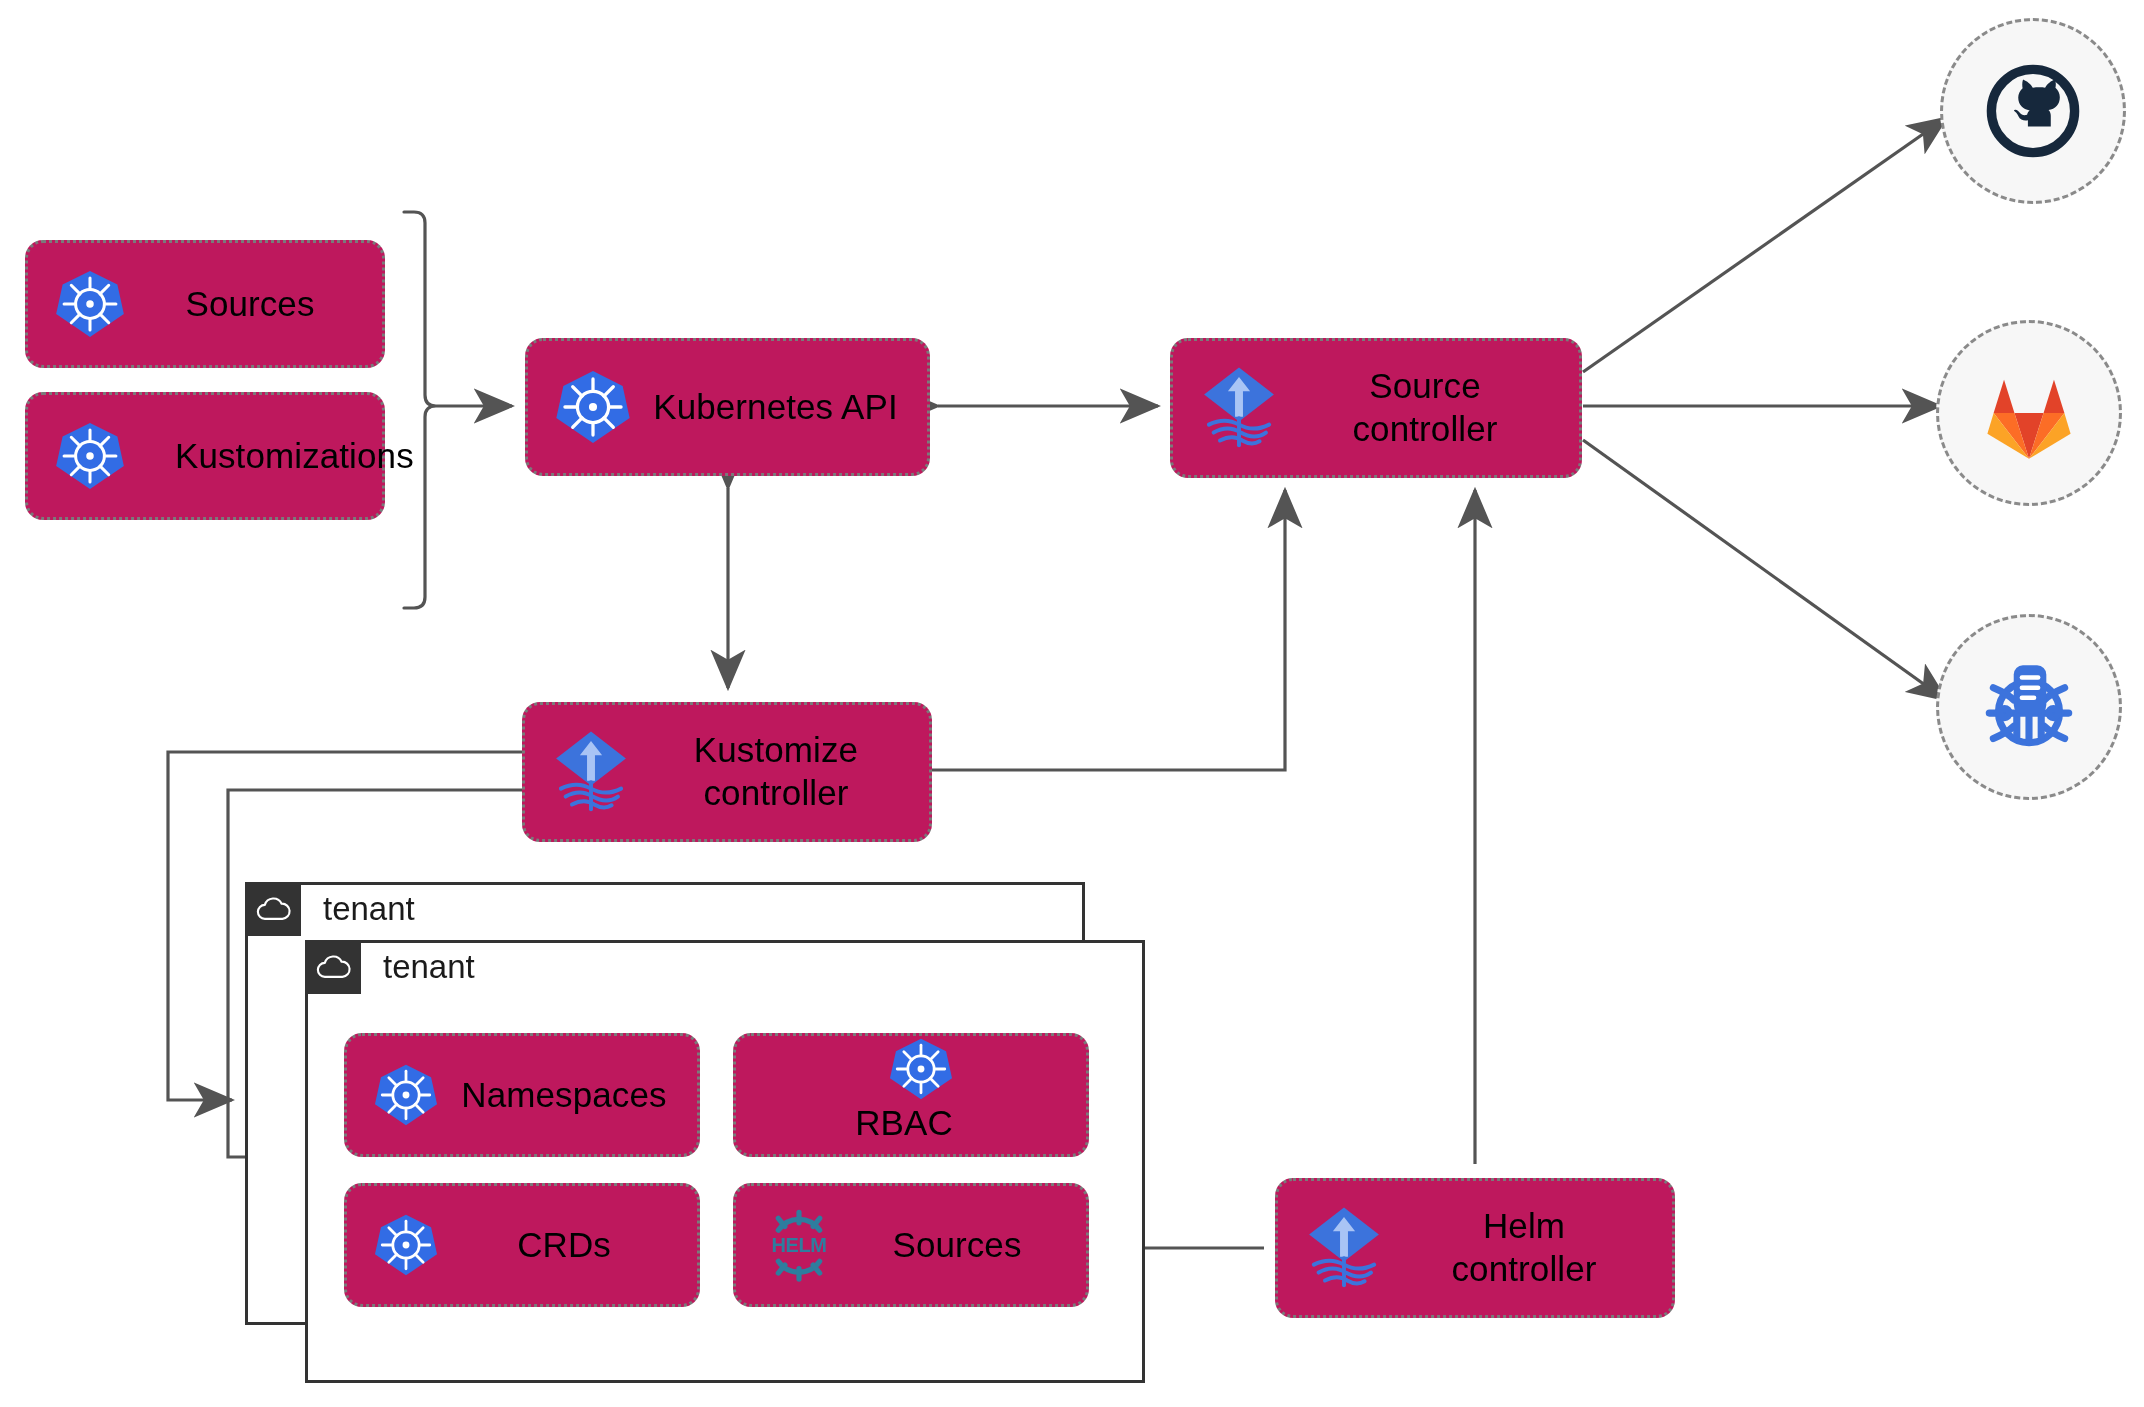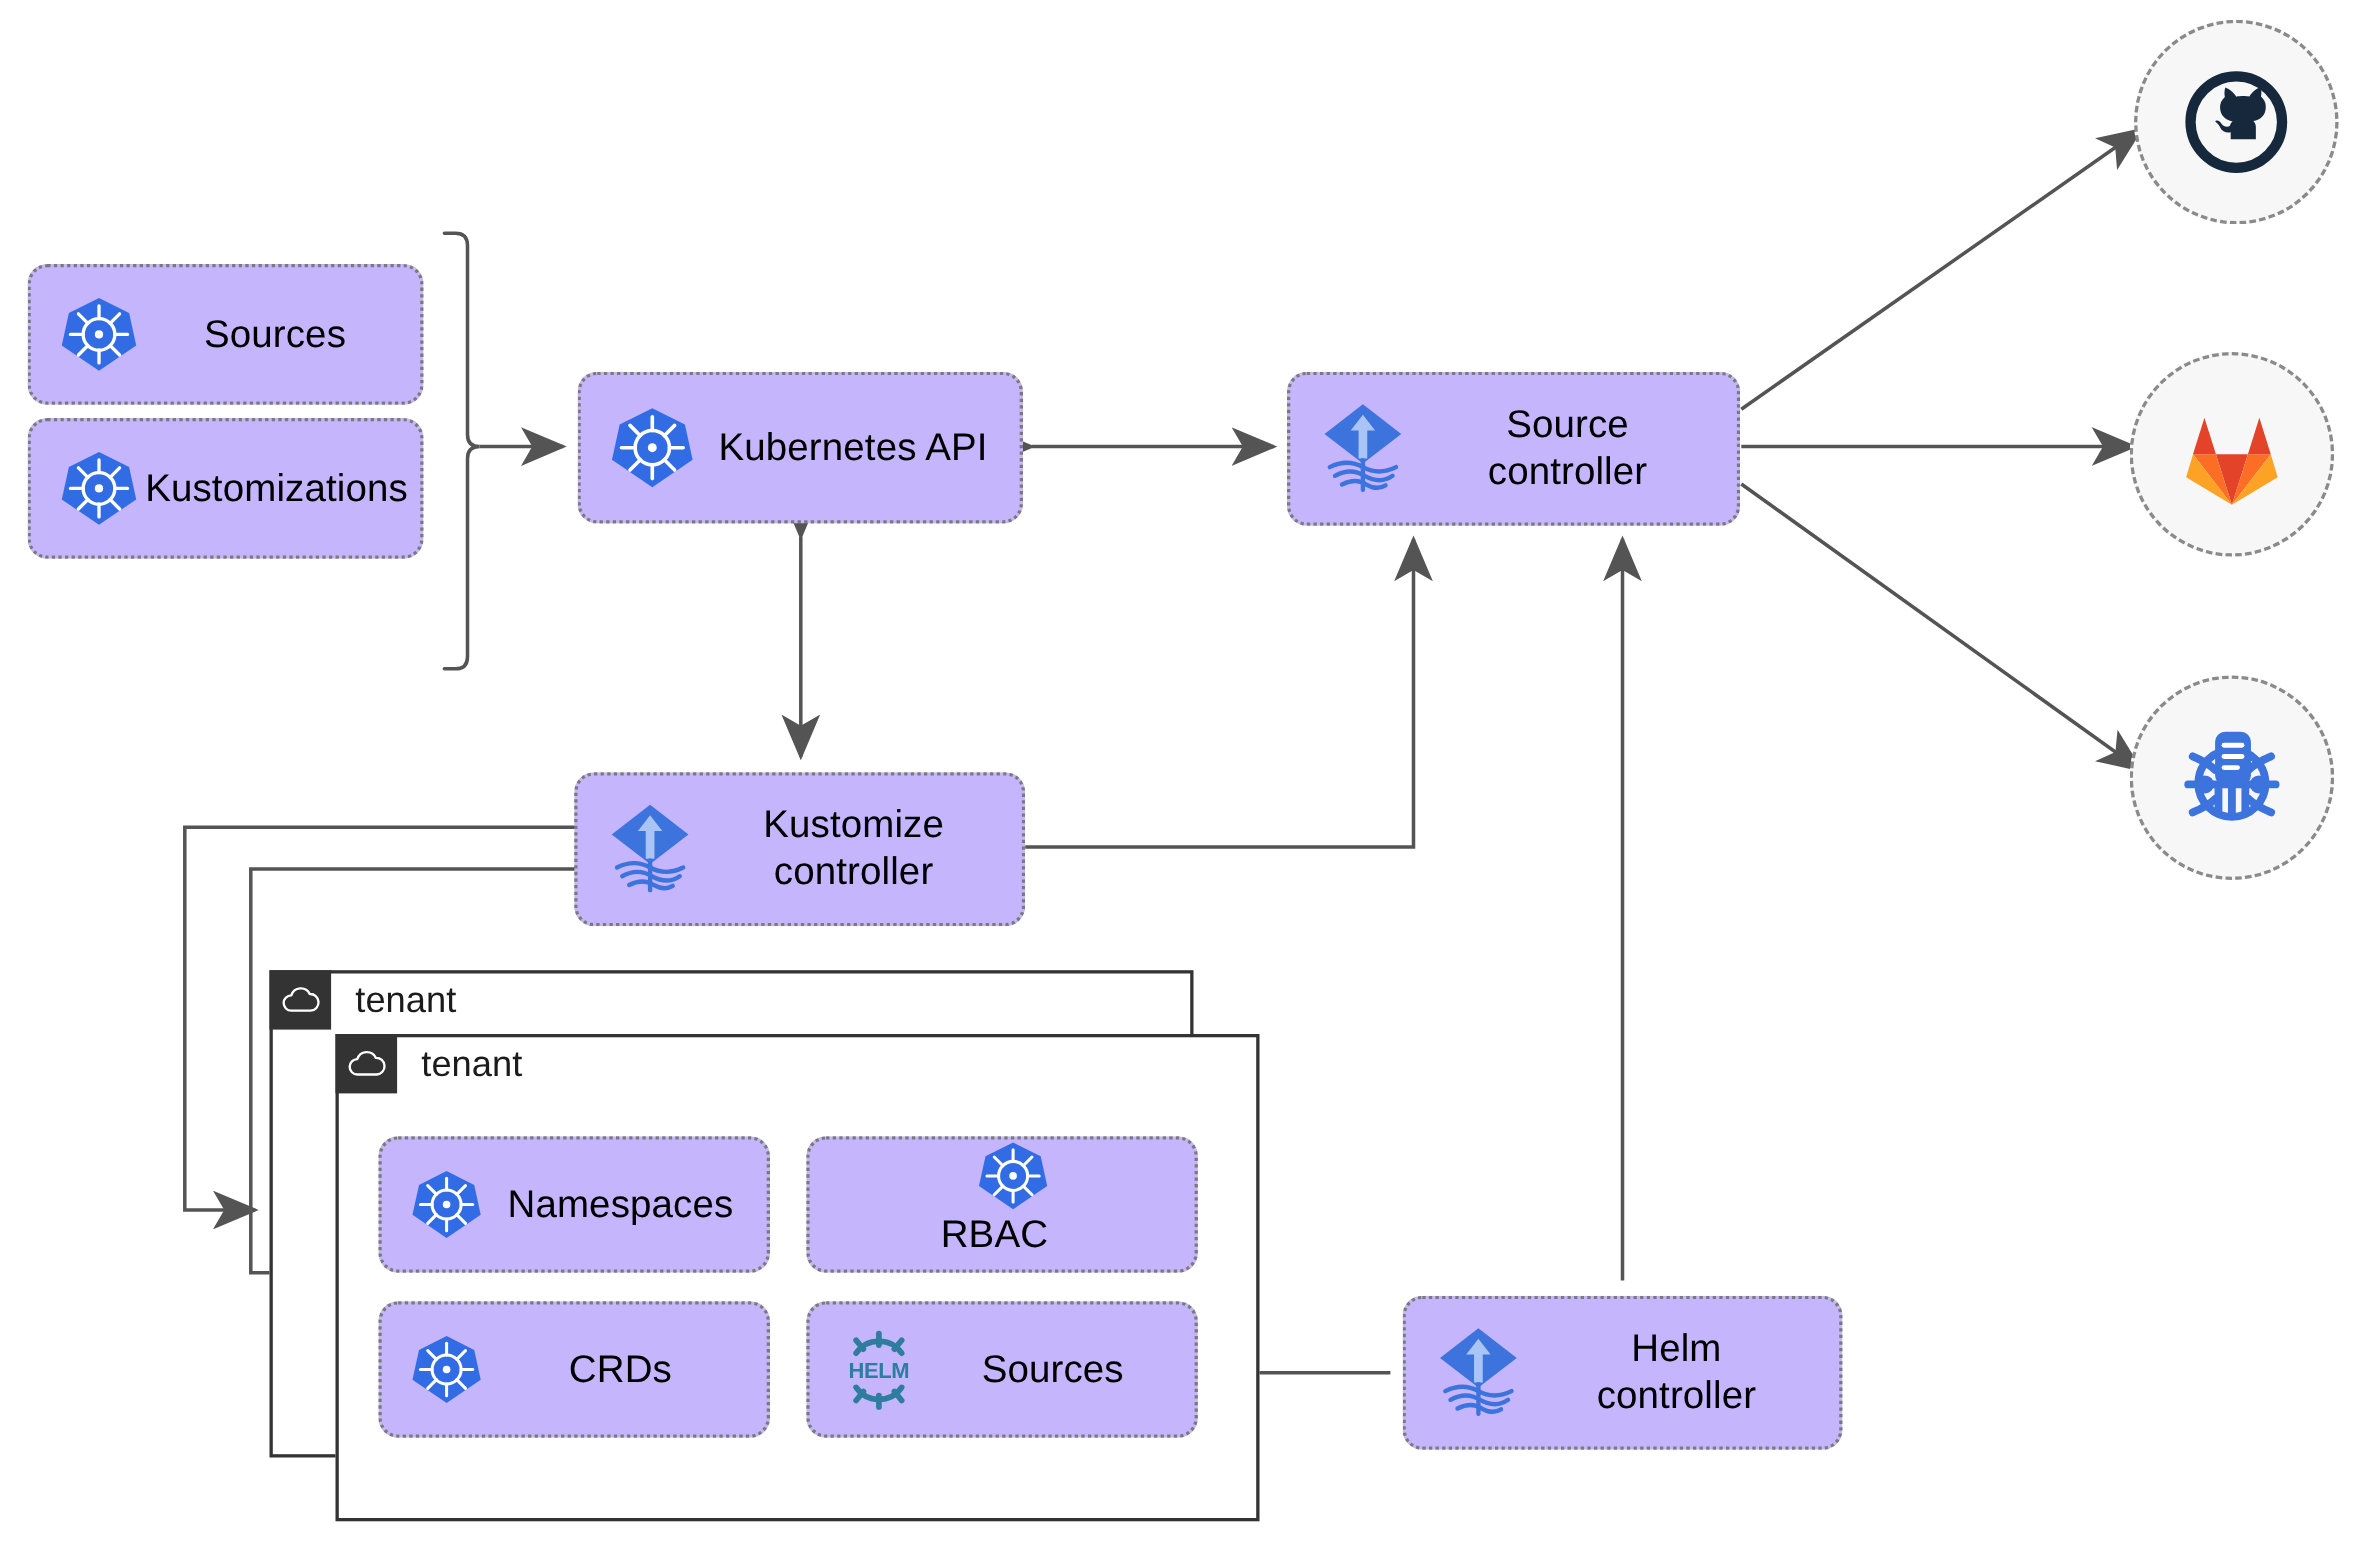--- a/index.html
+++ b/index.html
@@ -3,21 +3,21 @@
 <meta charset="utf-8">
 <style>
   html,body{margin:0;padding:0;background:#ffffff;}
   body{font-family:"Liberation Sans","DejaVu Sans",sans-serif;}
   #canvas{position:relative;width:2144px;height:1407px;background:#ffffff;overflow:hidden;}
   svg.wires{position:absolute;left:0;top:0;width:2144px;height:1407px;pointer-events:none;}
 
   
   .node{
     position:absolute;
-    background:#c4b5fd;
+    background:#be185d;
     border:3px dotted #7a7a7a;
     border-radius:18px;
     display:flex;align-items:center;
     box-sizing:border-box;
   }
   .node .ico{flex:0 0 auto;display:flex;align-items:center;justify-content:center;}
   .node .lbl{
     flex:1 1 auto;text-align:center;color:#000;
     font-size:35px;line-height:1.22;letter-spacing:.1px;
     white-space:pre-line;padding-right:14px;
@@ -105,21 +105,21 @@
           <path d="M36,36 L24,24"></path>
             <path d="M64,36 L76,24"></path>
           <path d="M36,64 L24,76"></path>
             <path d="M64,64 L76,76"></path>
         </g>
       </svg>
     </span>
     <span class="lbl">Sources</span>
   </div>
 
-  <div class="node left-ico" style="left:25px;top:380px;width:360px;height:128px;">
+  <div class="node left-ico" style="left:25px;top:392px;width:360px;height:128px;gap:43px;">
     <span class="ico">
       <svg width="72" height="72" viewBox="0 0 100 100" aria-hidden="true">
         <polygon points="50,4 88,23 97,64 50,96 3,64 12,23" fill="#326CE5"></polygon>
         <g fill="none" stroke="#ffffff" stroke-width="4.2" stroke-linecap="round">
           <circle cx="50" cy="50" r="20"></circle>
           <circle cx="50" cy="50" r="5.2" fill="#ffffff" stroke="none"></circle>
           <path d="M50,30 L50,14"></path>
             <path d="M50,70 L50,86"></path>
           <path d="M30,50 L14,50"></path>
             <path d="M70,50 L86,50"></path>

